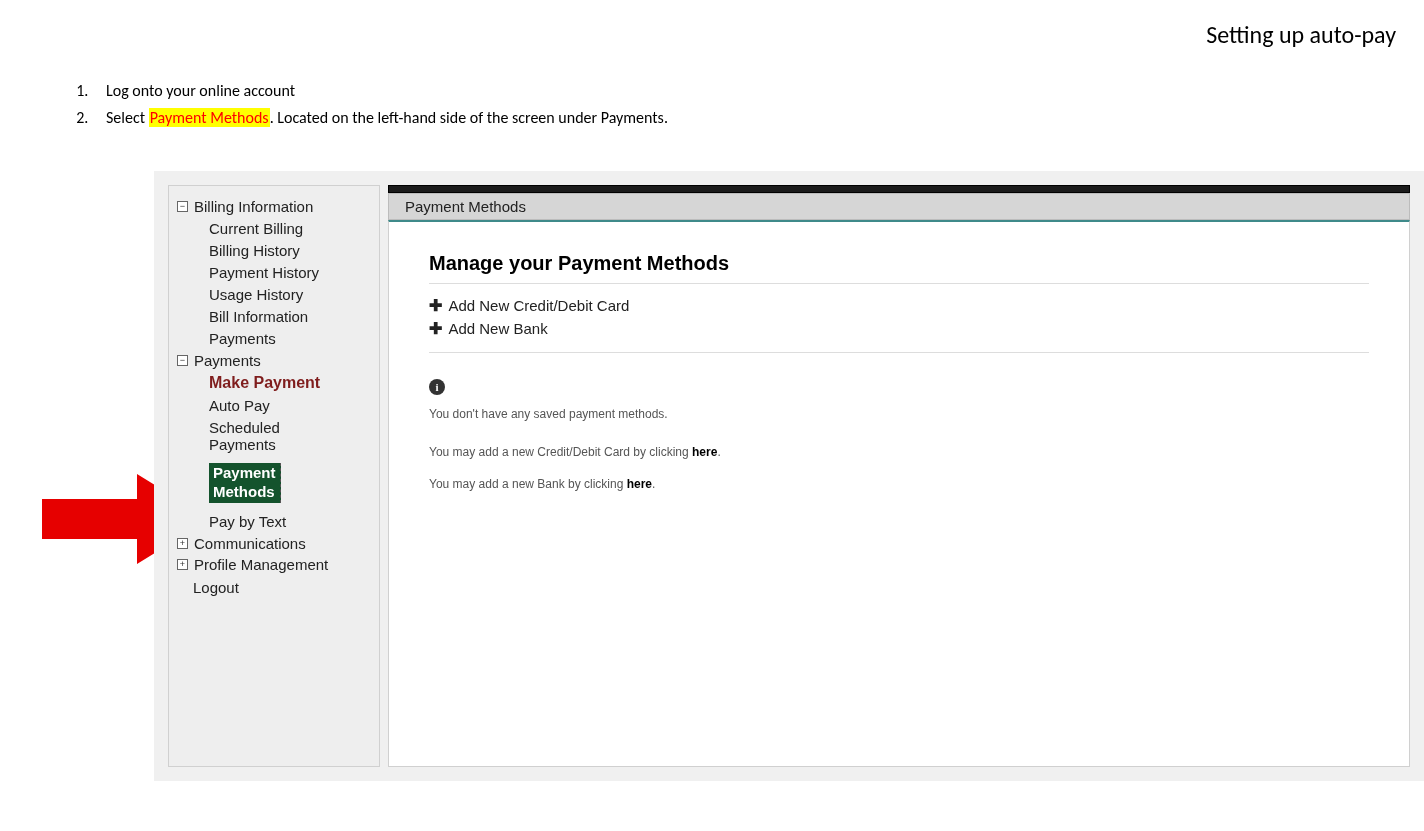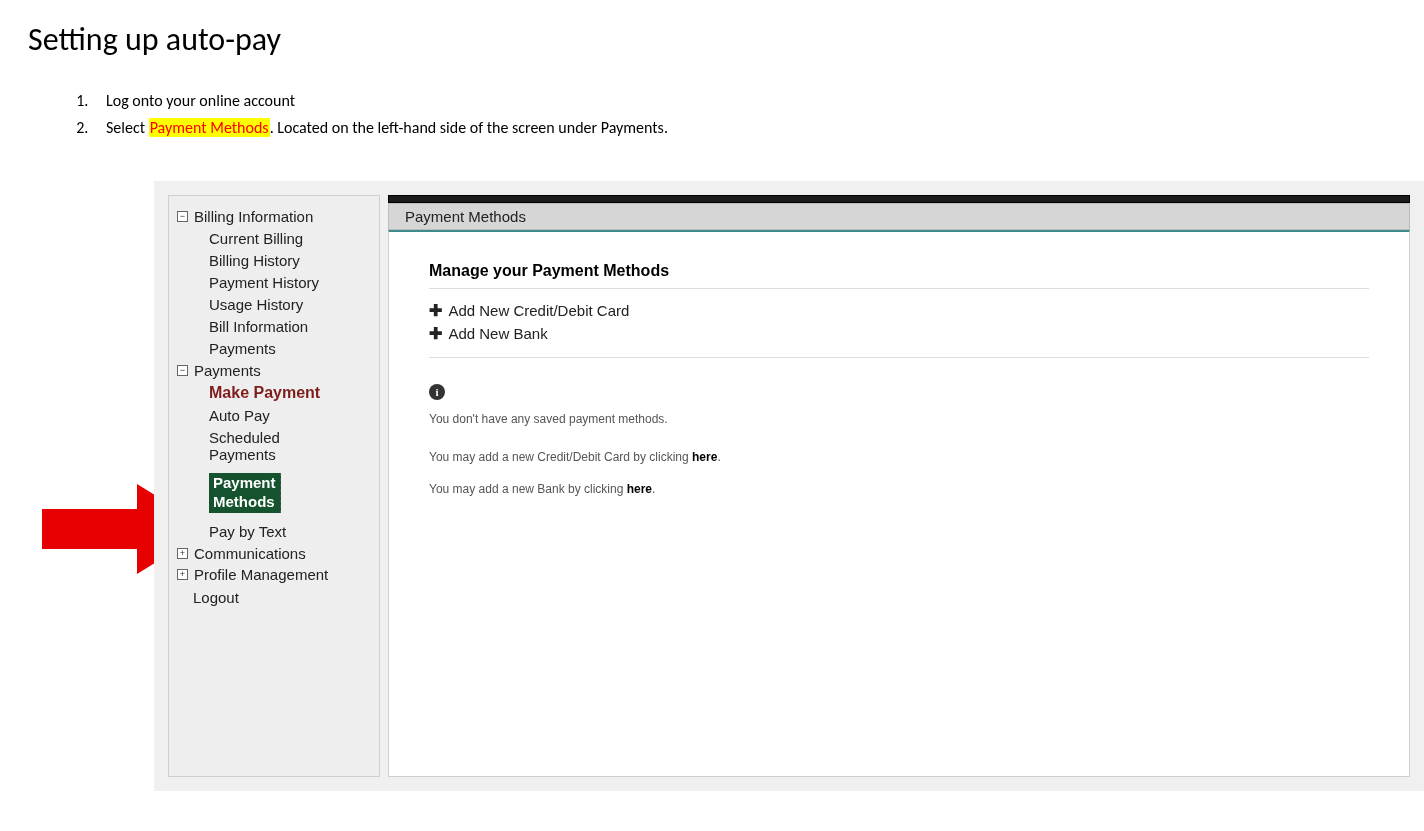--- a/index.html
+++ b/index.html
@@ -7,23 +7,24 @@
     margin: 0; padding: 0;
     width: 1424px; height: 831px;
     background: #ffffff;
     font-family: "Segoe UI", Calibri, Arial, sans-serif;
     color: #000;
   }
   .doc {
     padding: 20px 28px 0 28px;
   }
   .doc-title {
-    font-size: 32px;
+    font-size: 24px;
     font-weight: 400;
     margin: 0 0 28px 0;
+    text-align: right;
   }
   ol.steps {
     margin: 0 0 40px 0;
     padding: 0 0 0 64px;
     font-size: 16px;
     line-height: 1.7;
   }
   ol.steps li { padding-left: 14px; }
   .hl {
     background: #ffff00;
@@ -118,21 +119,21 @@
     background: #ffffff;
     border-left: 1px solid #d0d0d0;
     border-right: 1px solid #d0d0d0;
     border-bottom: 1px solid #d0d0d0;
     border-top: 2px solid #3f8a8a;
     padding: 30px 40px;
     font-family: Arial, sans-serif;
   }
   .panel h3 {
     margin: 0 0 12px 0;
-    font-size: 16px;
+    font-size: 20px;
     font-weight: bold;
     padding-bottom: 8px;
     border-bottom: 1px solid #ddd;
   }
   .add-line {
     display: flex;
     align-items: center;
     gap: 6px;
     font-size: 15px;
     color: #222;

